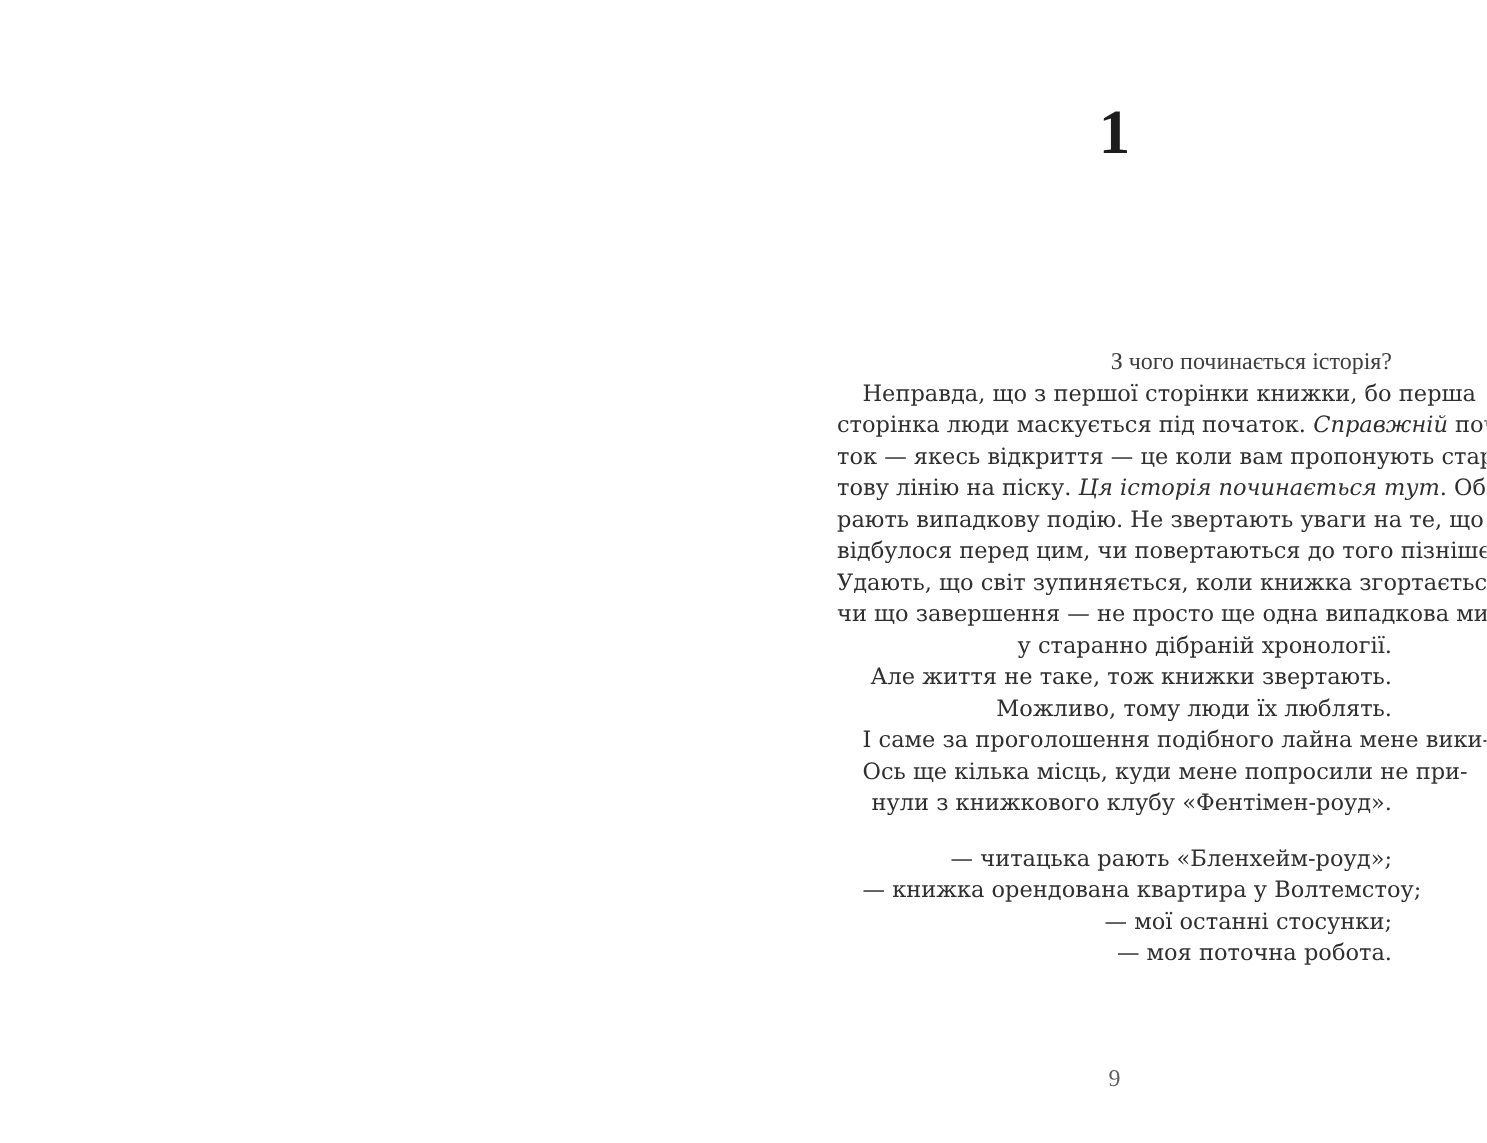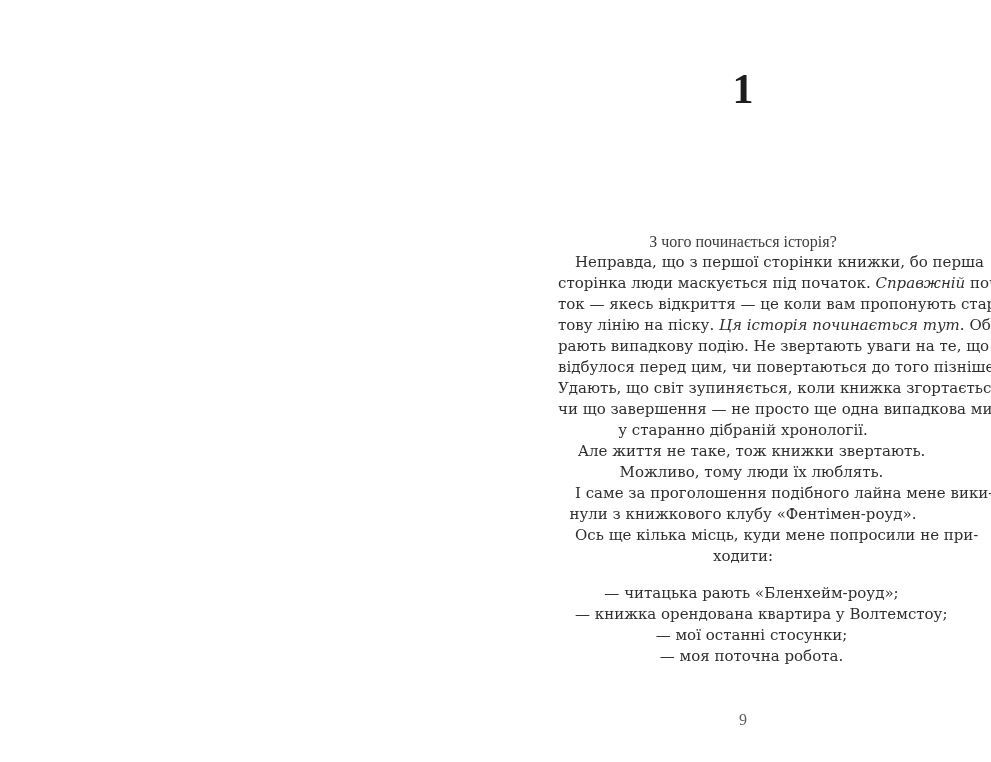--- a/index.html
+++ b/index.html
@@ -29,21 +29,21 @@
   }
   .text-column{
     position:absolute;
     left:558px;top:231px;width:370px;
     color:var(--body-color);
     font-size:15px;
   }
   .line{
     line-height:21px;
     white-space:nowrap;
-    text-align:center;
+    text-align:right;
   }
   .line.just{
     text-align:justify;
     text-align-last:justify;
   }
   .line.indent{
     padding-left:17px;
   }
   .line.opening{
     font-family:"Liberation Serif", serif;
@@ -79,23 +79,22 @@
       <div class="line just"><span>ток — якесь відкриття — це коли вам пропонують стар-</span></div>
       <div class="line just"><span>тову лінію на піску. </span><em>Ця історія починається тут</em><span>. Оби-</span></div>
       <div class="line just"><span>рають випадкову подію. Не звертають уваги на те, що</span></div>
       <div class="line just"><span>відбулося перед цим, чи повертаються до того пізніше.</span></div>
       <div class="line just"><span>Удають, що світ зупиняється, коли книжка згортається,</span></div>
       <div class="line just"><span>чи що завершення — не просто ще одна випадкова мить</span></div>
       <div class="line"><span>у старанно дібраній хронології.</span></div>
       <div class="line indent"><span>Але життя не таке, тож книжки звертають.</span></div>
       <div class="line indent"><span>Можливо, тому люди їх люблять.</span></div>
       <div class="line indent just"><span>І саме за проголошення подібного лайна мене вики-</span></div>
+      <div class="line indent just"><span>Ось ще кілька місць, куди мене попросили не при-</span></div>
       <div class="line"><span>нули з книжкового клубу «Фентімен-роуд».</span></div>
-      <div class="line indent just"><span>Ось ще кілька місць, куди мене попросили не при-</span></div>
-      <div class="line"><span>ходити:</span></div>
     </div>
   <div class="list-block">
       <div class="line indent"><span>— читацька рають «Бленхейм-роуд»;</span></div>
       <div class="line indent"><span>— книжка орендована квартира у Волтемстоу;</span></div>
       <div class="line indent"><span>— мої останні стосунки;</span></div>
       <div class="line indent"><span>— моя поточна робота.</span></div>
     </div>
 </div>
 
 <div class="page-number">9</div>

